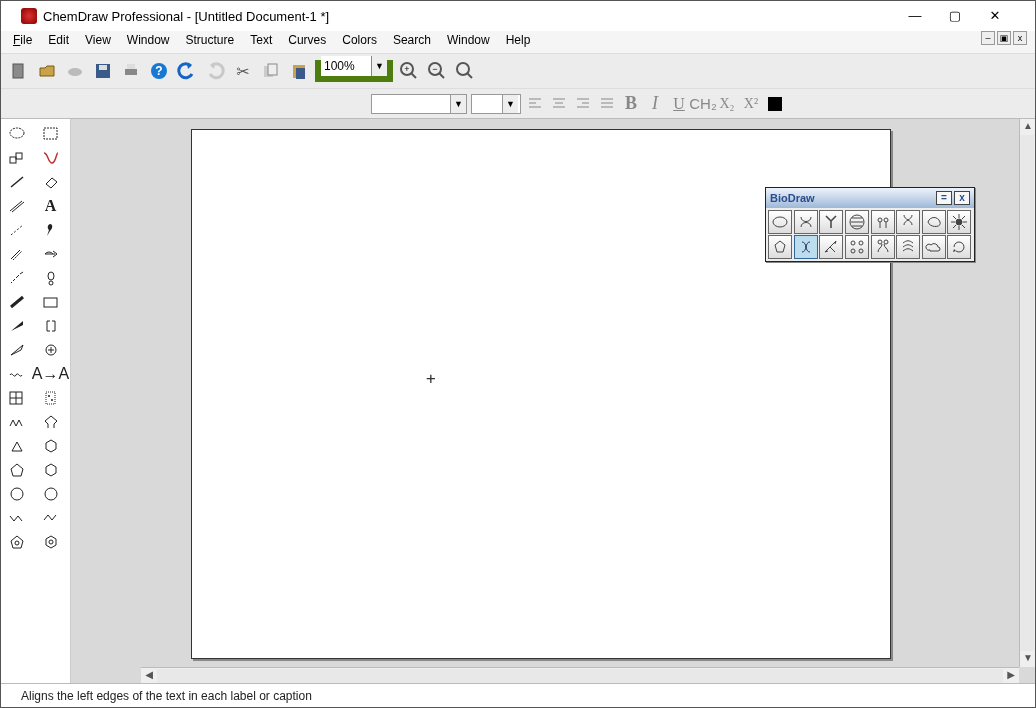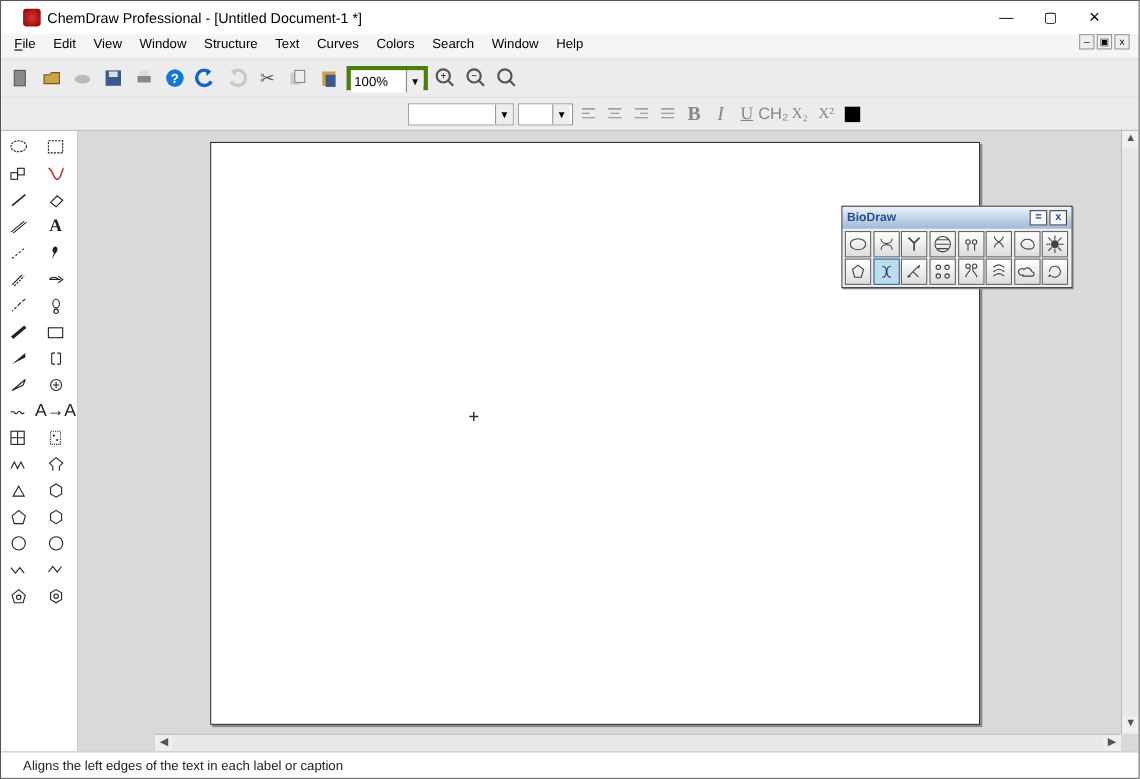--- a/index.html
+++ b/index.html
@@ -8,21 +8,21 @@
 .titlebar .app-icon { width: 16px; height: 16px; margin-right: 6px; background: radial-gradient(circle at 50% 50%, #d33, #800); border-radius: 3px; }
 .titlebar .title { font-size: 13px; flex: 1; }
 .titlebar .winbtn { width: 40px; height: 28px; text-align: center; line-height: 28px; font-size: 13px; }
 .menubar { height: 22px; display: flex; align-items: flex-start; padding: 0 4px; background: #f5f5f5; }
 .menubar .menu-item { padding: 2px 8px; font-size: 12px; }
 .menubar .menu-item.underline::first-letter { text-decoration: underline; }
 .menubar .mdi-ctrls { margin-left: auto; display: flex; gap: 2px; padding-right: 4px; }
 .menubar .mdi-ctrls span { width: 14px; height: 14px; border: 1px solid #999; font-size: 9px; text-align: center; line-height: 12px; background: #eee; }
 .toolbar1 { height: 36px; display: flex; align-items: center; padding: 2px 6px; gap: 4px; background: #ececec; border-top: 1px solid #ddd; border-bottom: 1px solid #ddd; }
 .toolbar1 .tb { width: 24px; height: 24px; display:flex; align-items:center; justify-content:center; font-size:16px; color:#555;}
-.toolbar1 .zoom { display:flex; align-items:flex-start; border:4px solid #4d7c0f; background:#fff; height:22px; }
+.toolbar1 .zoom { display:flex; align-items:flex-end; border:6px solid #4d7c0f; background:#fff; height:22px; }
 .toolbar1 .zoom input { width:50px; height:20px; border:none; font-size:12px; padding:0 3px; outline:none; }
 .toolbar1 .zoom .dd { width:16px; height:20px; background:#eee; text-align:center; line-height:20px; font-size:9px; border-left:1px solid #888;}
 .toolbar2 { height: 30px; display:flex; align-items:center; padding:2px 6px; gap:4px; background: #ececec; border-bottom: 1px solid #bbb; }
 .toolbar2 .spacer { flex:0 0 360px; }
 .toolbar2 .sel { height:20px; border:1px solid #999; background:#fff; display:flex; }
 .toolbar2 .sel input { border:none; width:78px; height:18px; font-size:11px; padding:0 2px; outline:none; }
 .toolbar2 .sel .dd { width:16px; background:#eee; text-align:center; line-height:18px; font-size:9px; border-left:1px solid #999;}
 .toolbar2 .tb { width:20px; height:20px; display:flex; align-items:center; justify-content:center; color:#888; font-size:14px;}
 .content { flex: 1; display:flex; background:#d9d9d9; position:relative; overflow:hidden; }
 .tool-palette { width:70px; background:#fff; border-right:1px solid #ccc; padding:4px 2px; display:grid; grid-template-columns: 1fr 1fr; gap:2px; align-content:start; }

